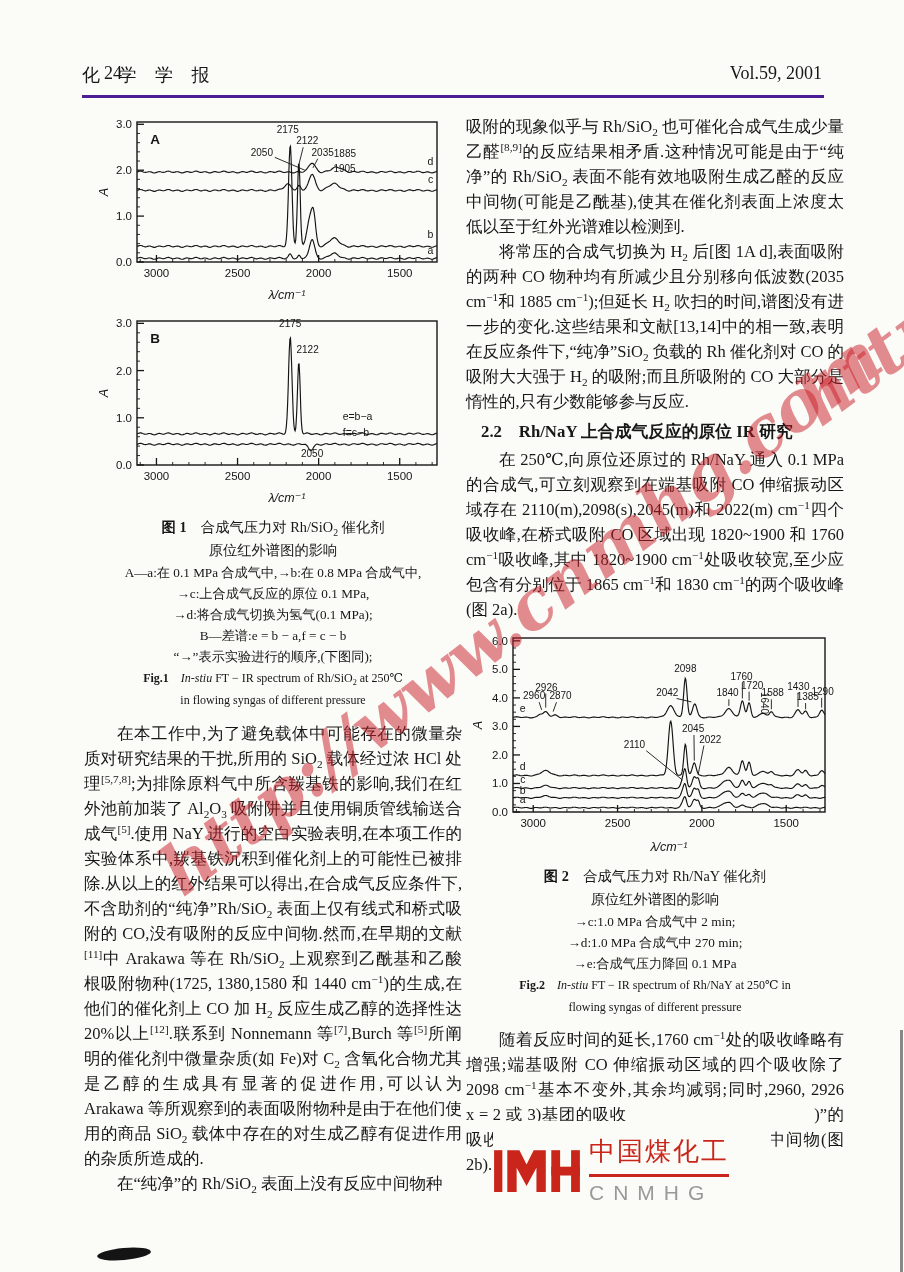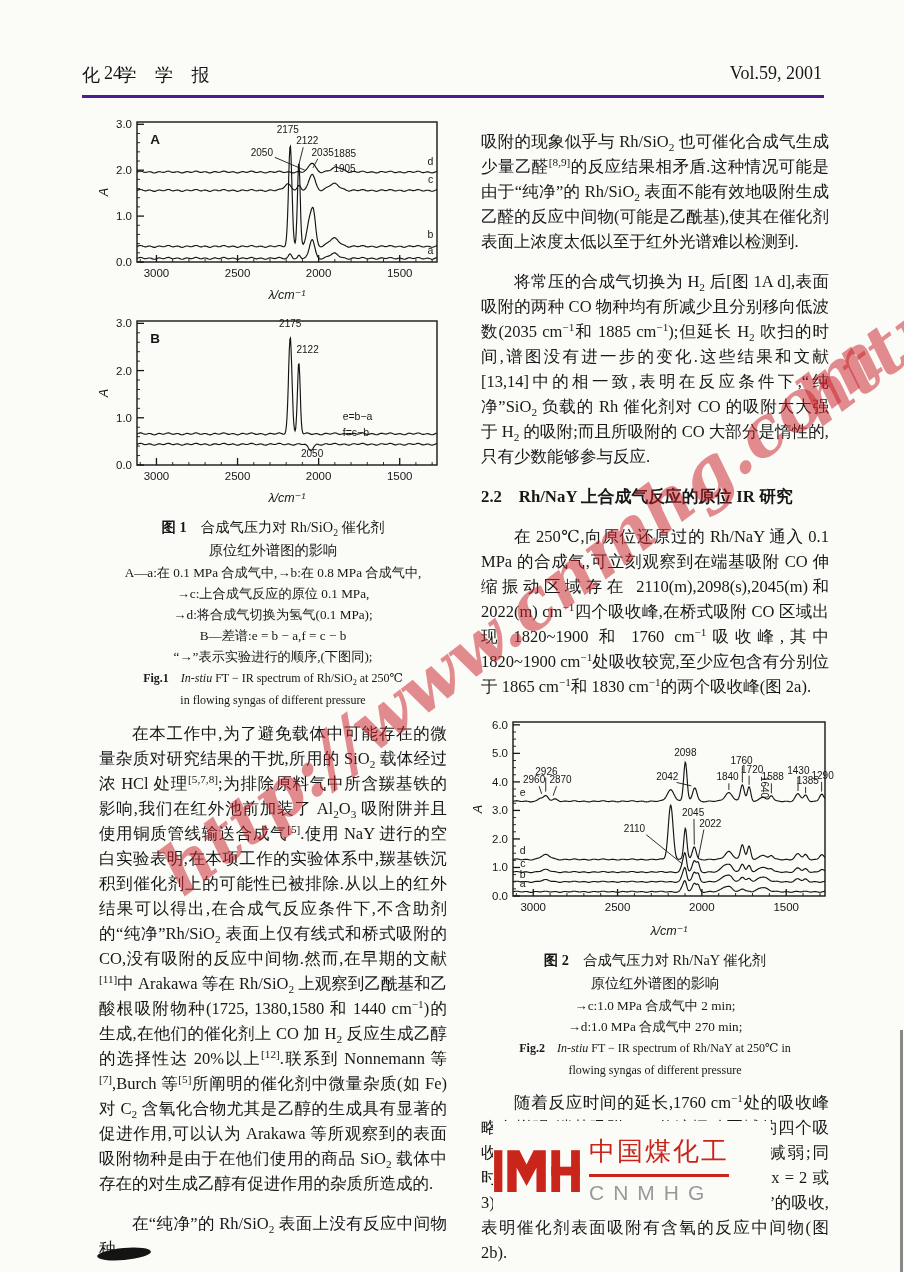--- a/index.html
+++ b/index.html
@@ -8,21 +8,21 @@
   
   .header{position:absolute;left:82px;top:59px;width:742px;height:36px;
           border-bottom:3px solid #4c1d95;font-size:18px}
   .header .pn{position:absolute;left:22px;top:4px}
   .header .jt{position:absolute;left:0;right:0;top:4px;text-align:left;letter-spacing:7px}
   .header .vol{position:absolute;right:2px;top:4px}
   
   .col{position:absolute;width:378px;font-size:16.5px;line-height:25px;text-align:justify}
   #colL{left:84px;top:114px}
   #colR{left:466px;top:114px}
-  p{margin:15px}
+  p{margin:0}
   .indent{text-indent:2em}
   sup{font-size:68%;vertical-align:super;line-height:0}
   sub{font-size:68%;vertical-align:sub;line-height:0}
   .sec{font-weight:bold;font-size:16.8px;margin:5px 15px 3px;text-align:left}
   
   .chartbox{text-align:center;margin:0 auto}
   .figcap{text-align:center;font-size:13.2px;line-height:21px;margin-top:0}
   .figcap .cap-big{font-size:14.3px;line-height:23px}
   .figcap .cap-en{font-size:12px;line-height:22px}
   #fig2wrap{margin-top:8px}
@@ -295,20 +295,21 @@
           <text x="336.79783783783785" y="70.18360655737705" font-size="10" text-anchor="middle" fill="#161616" font-family="&quot;Liberation Sans&quot;,&quot;DejaVu Sans&quot;,sans-serif">1385</text>
           <line x1="334.6054054054054" y1="73.0360655737705" x2="334.6054054054054" y2="79.31147540983605" stroke="#161616" stroke-width="0.9"></line>
           <text x="351.63891891891893" y="65.04918032786887" font-size="10" text-anchor="middle" fill="#161616" font-family="&quot;Liberation Sans&quot;,&quot;DejaVu Sans&quot;,sans-serif">1290</text>
           <line x1="350.62702702702705" y1="67.90163934426229" x2="350.62702702702705" y2="77.59999999999998" stroke="#161616" stroke-width="0.9"></line>
         </svg></div>
     <div class="figcap">
       <div class="cap-big"><b>图 2</b>　合成气压力对 Rh/NaY 催化剂</div>
       <div class="cap-big">原位红外谱图的影响</div>
       <div>→c:1.0 MPa 合成气中 2 min;</div>
       <div>→d:1.0 MPa 合成气中 270 min;</div>
+      <div>→e:合成气压力降回 0.1 MPa</div>
       <div class="cap-en"><b>Fig.2</b>　<i>In-stiu</i> FT − IR spectrum of Rh/NaY at 250℃ in</div>
       <div class="cap-en">flowing syngas of different pressure</div>
     </div>
     <p class="indent" style="margin-top:9px">随着反应时间的延长,1760 cm<sup>−1</sup>处的吸收峰略有增强;端基吸附 CO 伸缩振动区域的四个吸收除了 2098 cm<sup>−1</sup>基本不变外,其余均减弱;同时,2960, 2926　　　　　　　　　　　x = 2 或 3)基团的吸收　　　　　　　　　　　)”的吸收,表明催化剂表面吸附有含氧的反应中间物(图 2b).</p>
   </div>
 
   <div class="watermark" id="wm1">http://www.cnmhg.com</div>
   <div class="watermark" id="wm2">http://www.cnmhg.com</div>
 
   <div class="logo">

